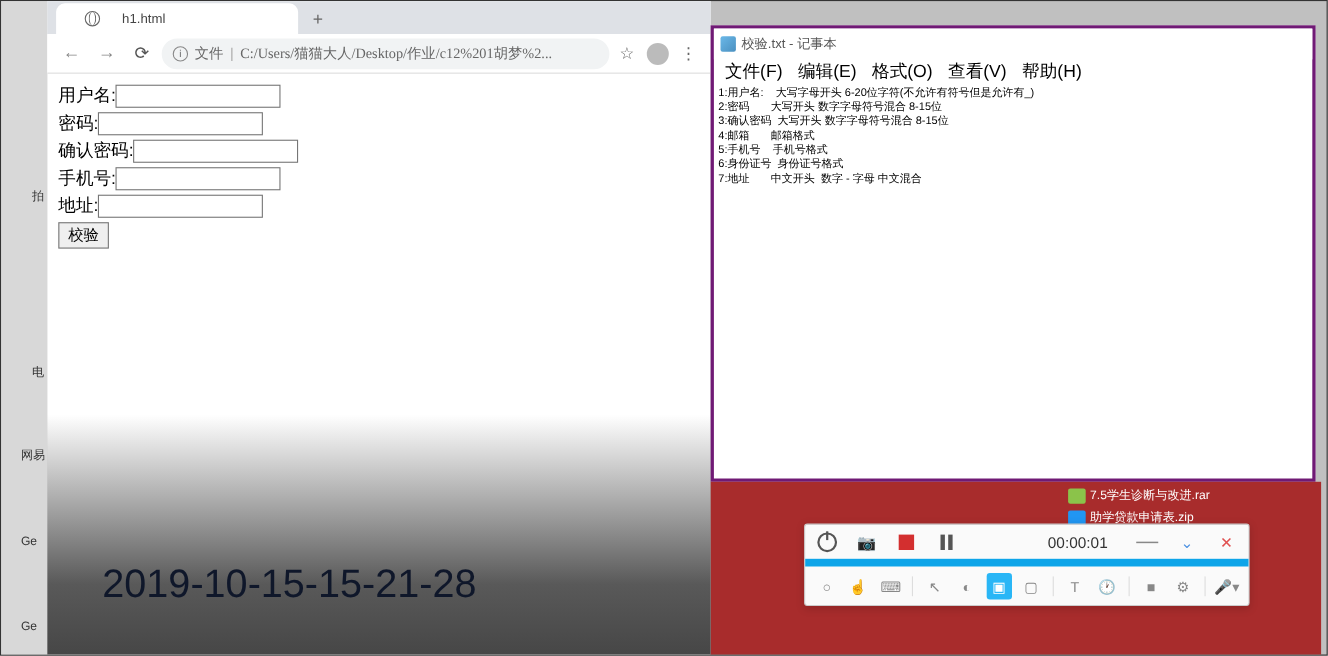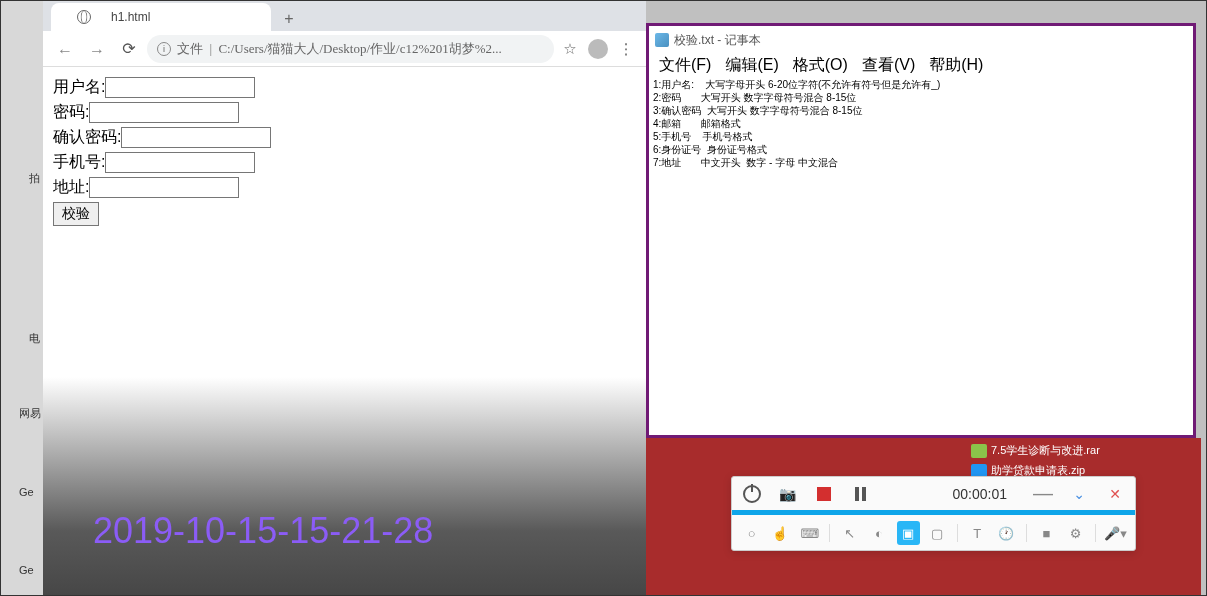--- a/index.html
+++ b/index.html
@@ -171,21 +171,21 @@
       bottom: 0;
       height: 220px;
       background: linear-gradient(to bottom, rgba(0,0,0,0) 0%, rgba(60,60,60,0.85) 70%, rgba(50,50,50,0.9) 100%);
       z-index: 1;
       pointer-events: none;
     }
     .timestamp {
       position: absolute;
       left: 50px;
       bottom: 45px;
-      color: #8b5cf6;
+      color: #0f172a;
       font-size: 36px;
       font-weight: 300;
       z-index: 2;
     }
     
     
     .notepad-window {
       position: absolute;
       left: 645px;
       top: 22px;
@@ -287,21 +287,21 @@
       border-radius: 3px;
       box-shadow: 0 2px 8px rgba(0,0,0,0.15);
       z-index: 5;
     }
     .recorder-top {
       height: 38px;
       display: flex;
       align-items: center;
       padding: 0 10px;
       gap: 16px;
-      border-bottom: 5px solid #0ea5e9;
+      border-bottom: 7px solid #0ea5e9;
     }
     .rec-btn {
       width: 20px;
       height: 20px;
       display: flex;
       align-items: center;
       justify-content: center;
       color: #555;
       font-size: 14px;
     }

